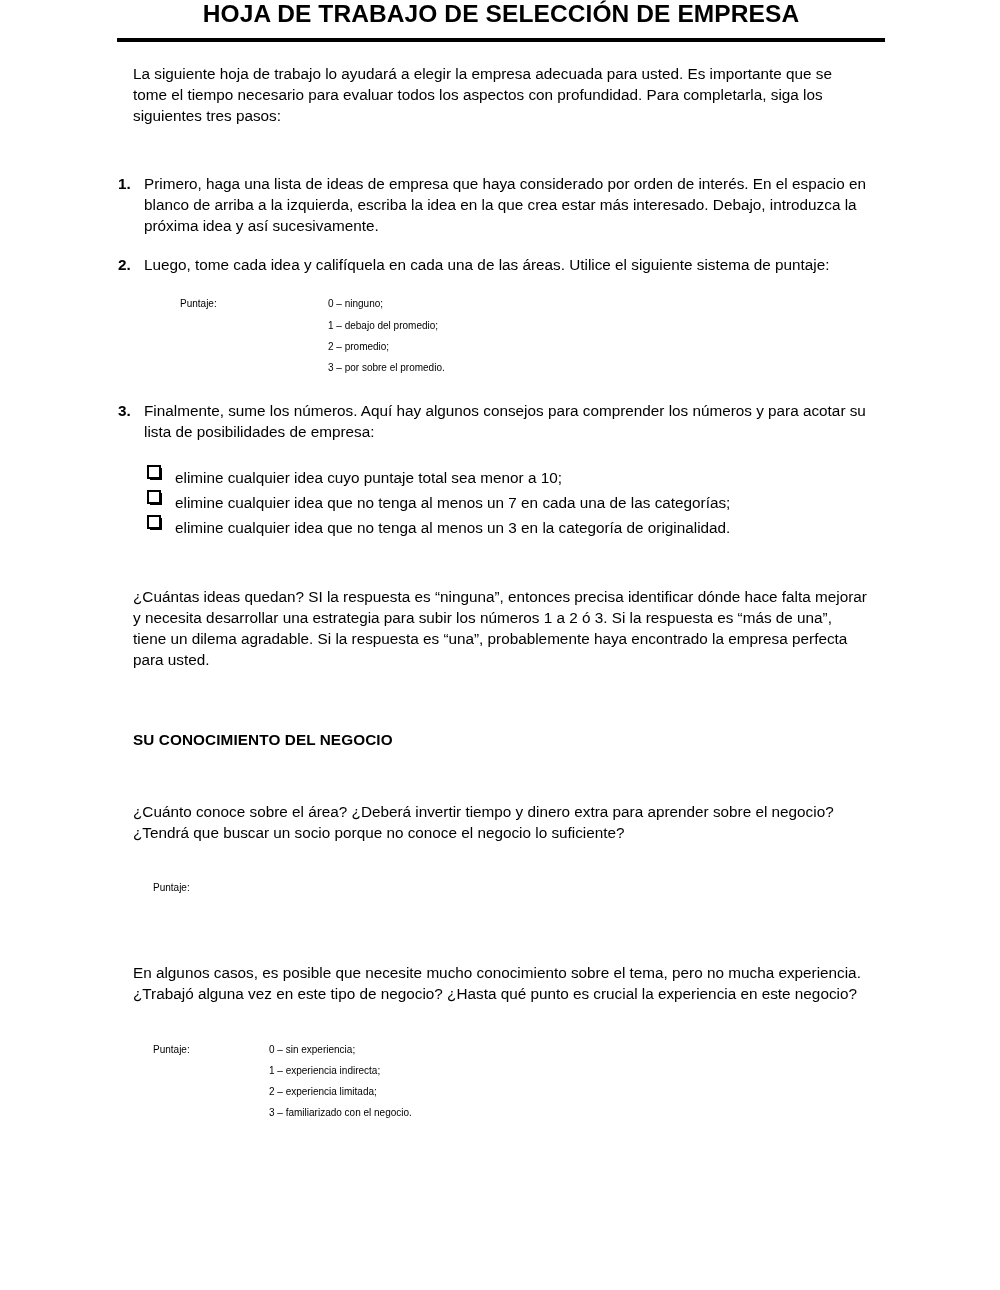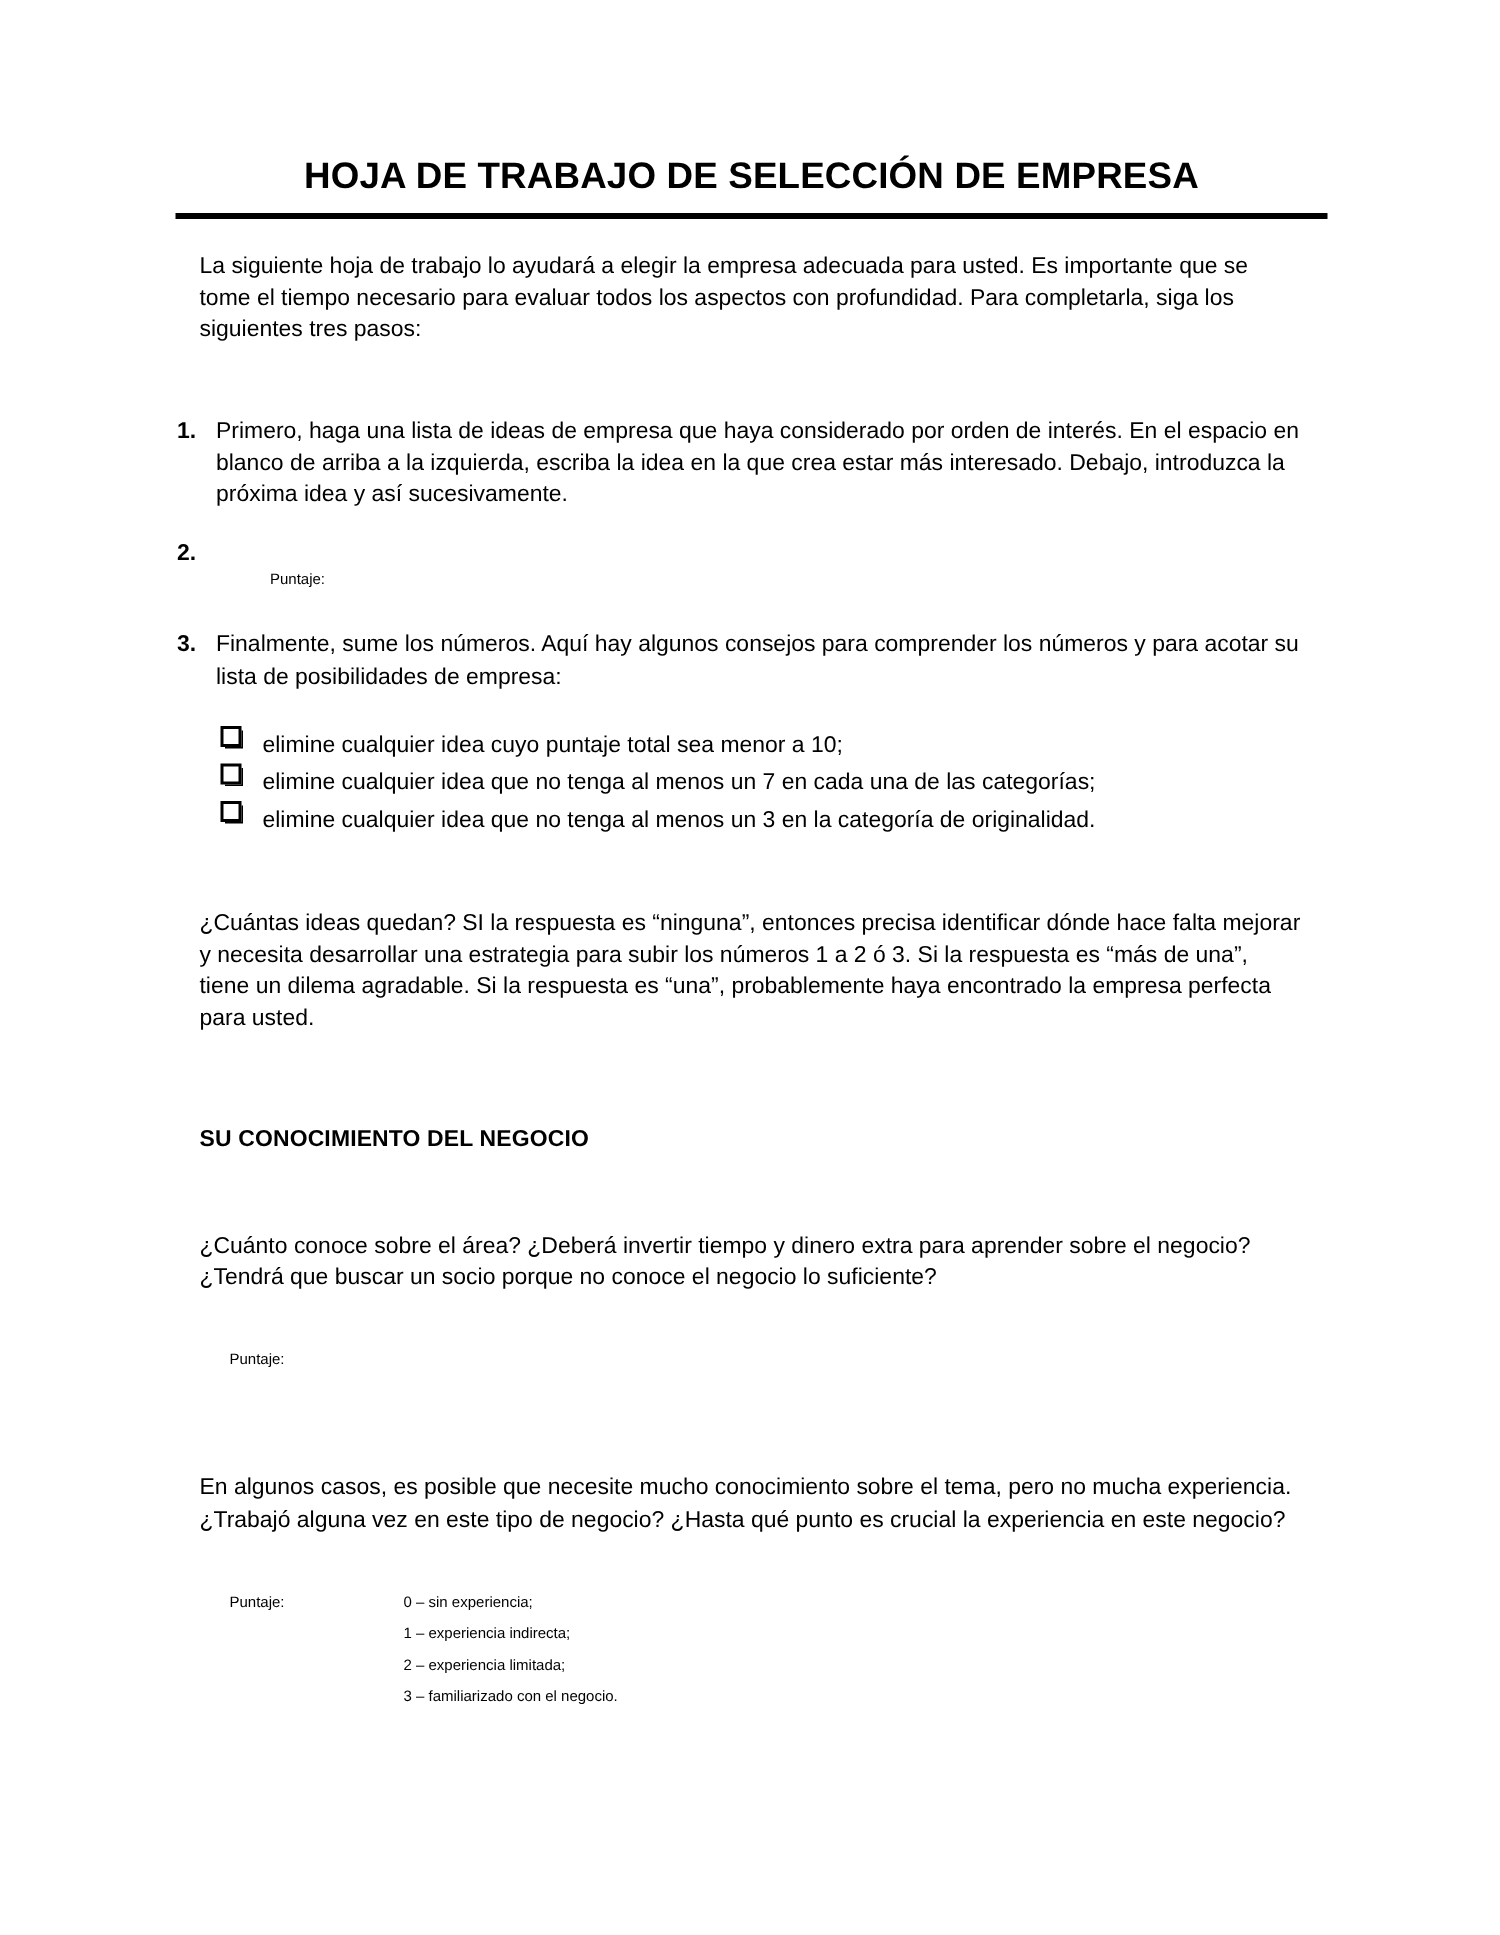--- a/index.html
+++ b/index.html
@@ -25,21 +25,20 @@
   .content {
     position: absolute;
     left: 117px;
     top: 0;
     width: 768px;
   }
 
   
   .doc-title {
     margin: 0;
-    padding-top: 104px;
     text-align: center;
     font-size: 24.5px;
     font-weight: bold;
     letter-spacing: 0.1px;
     line-height: 1.18;
   }
   .title-rule {
     margin-top: 9px;
     height: 4px;
     background: #000000;
@@ -166,26 +165,33 @@
     <ol class="num-list">
       <li class="num-item">
         <span class="marker">1.</span>
         <span>Primero, haga una lista de ideas de empresa que haya considerado por orden de interés. En el espacio en blanco de arriba a la izquierda, escriba la idea en la que crea estar más interesado. Debajo, introduzca la próxima idea y así sucesivamente.</span>
       </li>
 
       <div class="sp-18"></div>
 
       <li class="num-item">
         <span class="marker">2.</span>
+        <span>Luego, tome cada idea y califíquela en cada una de las áreas. Utilice el siguiente sistema de puntaje:</span>
       </li>
 
       <div class="sp-18"></div>
 
       <div class="score-block indented">
         <div class="score-label">Puntaje:</div>
+        <div class="score-values">
+          <div>0 – ninguno;</div>
+          <div>1 – debajo del promedio;</div>
+          <div>2 – promedio;</div>
+          <div>3 – por sobre el promedio.</div>
+        </div>
       </div>
 
       <div class="sp-22"></div>
 
       <li class="num-item">
         <span class="marker">3.</span>
         <span>Finalmente, sume los números. Aquí hay algunos consejos para comprender los números y para acotar su lista de posibilidades de empresa:</span>
       </li>
     </ol>
 

